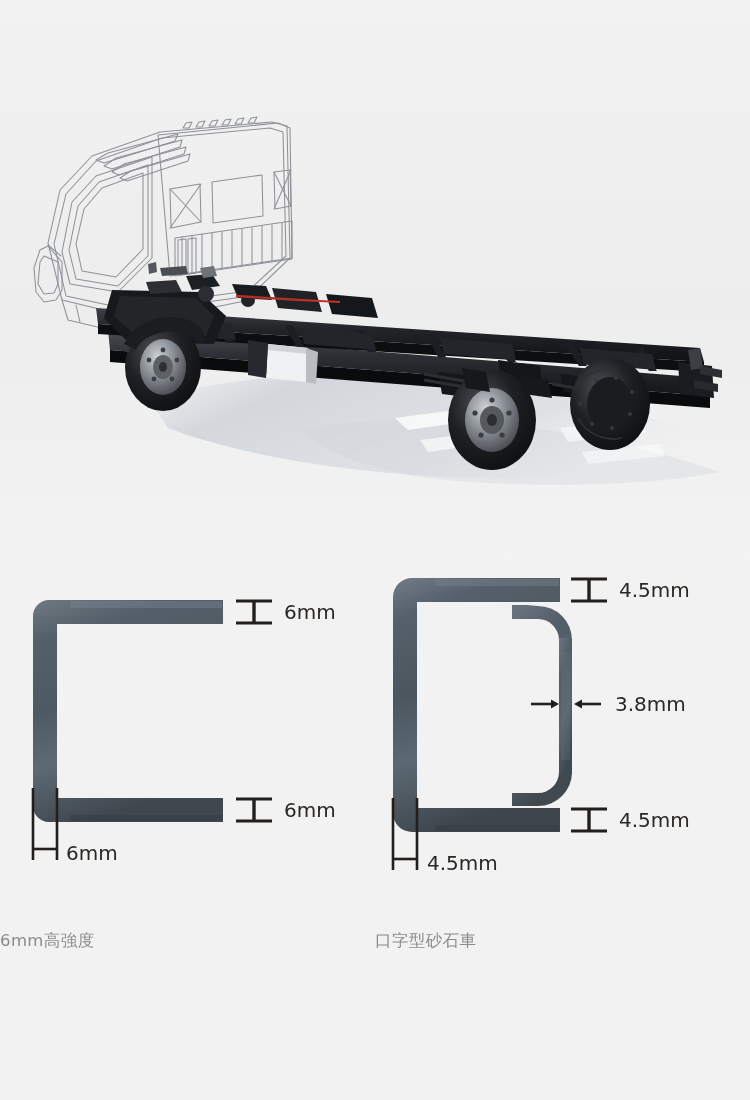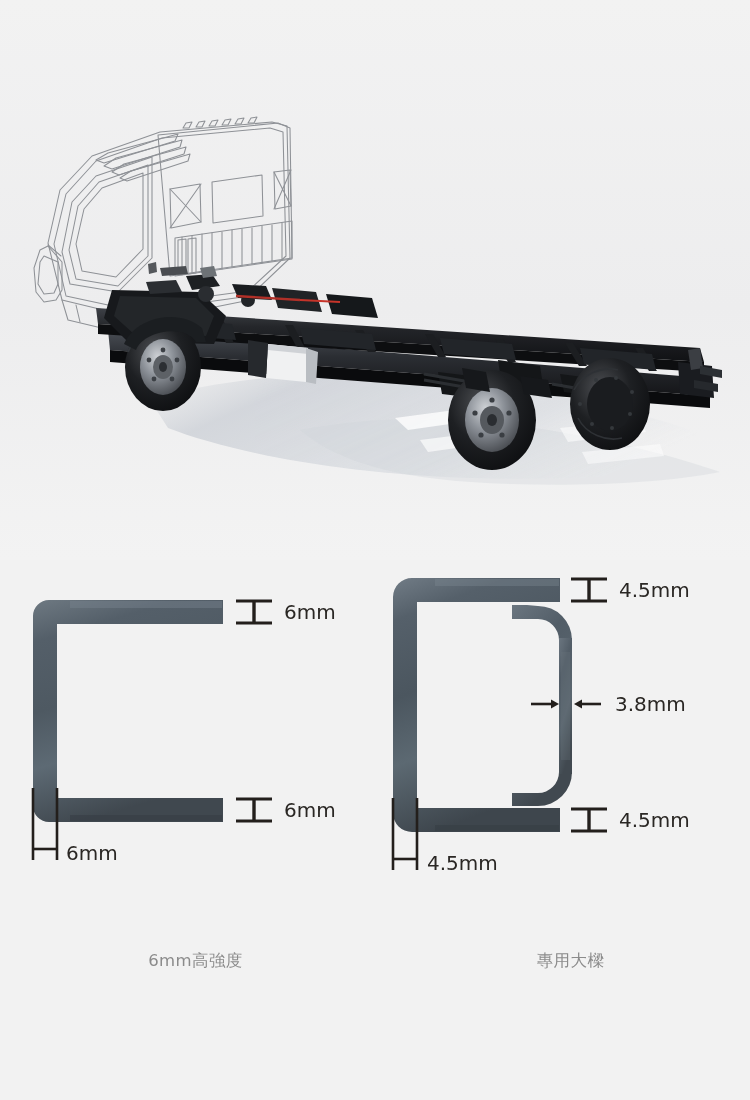--- a/index.html
+++ b/index.html
@@ -64,30 +64,29 @@
     left: 0;
     top: 0;
     width: 375px;
     height: 400px;
     display: block;
     overflow: visible;
   }
 
   .caption {
     position: absolute;
-    left: 8px;
+    left: 0;
     top: 368px;
     width: 375px;
-    text-align: center;
+    text-align: left;
     color: #8b8b8b;
     font-size: 16.5px;
     line-height: 26px;
     letter-spacing: 0.4px;
     font-family: "DejaVu Sans", "Liberation Sans", sans-serif;
-    margin-top: 20px;
   }
   .caption .cap-line { display: block; }
 </style>
 </head>
 <body>
 
 <div class="hero">
   <div class="hero-stage">
     <svg class="hero-svg" viewBox="0 0 750 560">
       <defs>
@@ -462,17 +461,17 @@
         <g stroke="#231f1c" stroke-width="2.6" stroke-linecap="butt">
           <line x1="18" y1="238" x2="18" y2="310"></line>
           <line x1="42" y1="238" x2="42" y2="310"></line>
           <line x1="18" y1="299" x2="42" y2="299"></line>
         </g>
       </g>
       <text x="52" y="310" font-family="DejaVu Sans, Liberation Sans, sans-serif" font-size="20" fill="#2a2724">4.5mm</text>
     </svg>
 
     <div class="caption">
-      <span class="cap-line">專用大樑</span>
+      <span class="cap-line">口字型砂石車</span>
     </div>
   </div>
 
 </div>
 
 </body></html>

